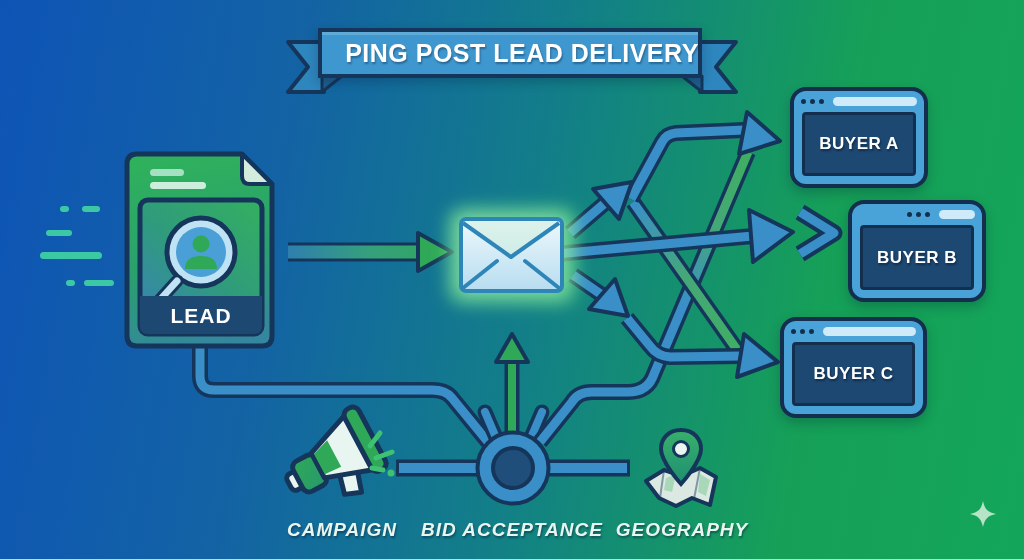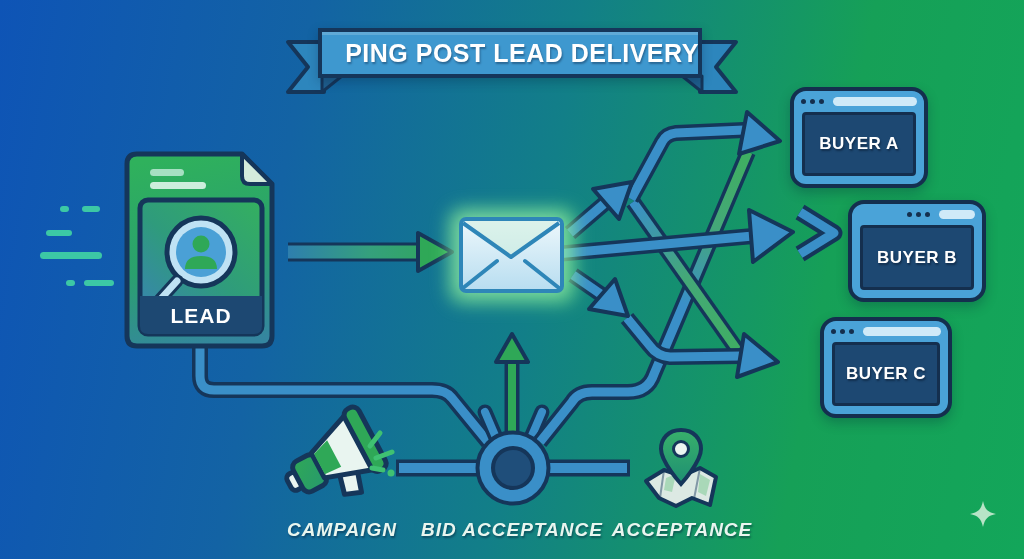--- a/index.html
+++ b/index.html
@@ -261,29 +261,29 @@
   <div class="window" style="left:848px;top:200px;width:138px;height:102px;padding-left:48px;">
     <div class="titlebar">
       <div class="dot"></div>
       <div class="dot"></div>
       <div class="dot"></div>
       <div class="addr"></div>
     </div>
     <div class="win-content">BUYER B</div>
   </div>
 
-  <div class="window" style="left:780px;top:317px;width:132px;height:101px;margin-left:40px;">
+  <div class="window" style="left:780px;top:317px;width:147px;height:101px;">
     <div class="titlebar">
       <div class="dot"></div>
       <div class="dot"></div>
       <div class="dot"></div>
       <div class="addr"></div>
     </div>
     <div class="win-content">BUYER C</div>
   </div>
 
   <div class="txt lead-label">LEAD</div>
 
   <div class="txt crit-label campaign-label">CAMPAIGN</div>
   <div class="txt crit-label bid-label">BID ACCEPTANCE</div>
-  <div class="txt crit-label geo-label">ACCEPTANCE</div>
+  <div class="txt crit-label geo-label">GEOGRAPHY</div>
 
 </div>
 
 </body></html>

